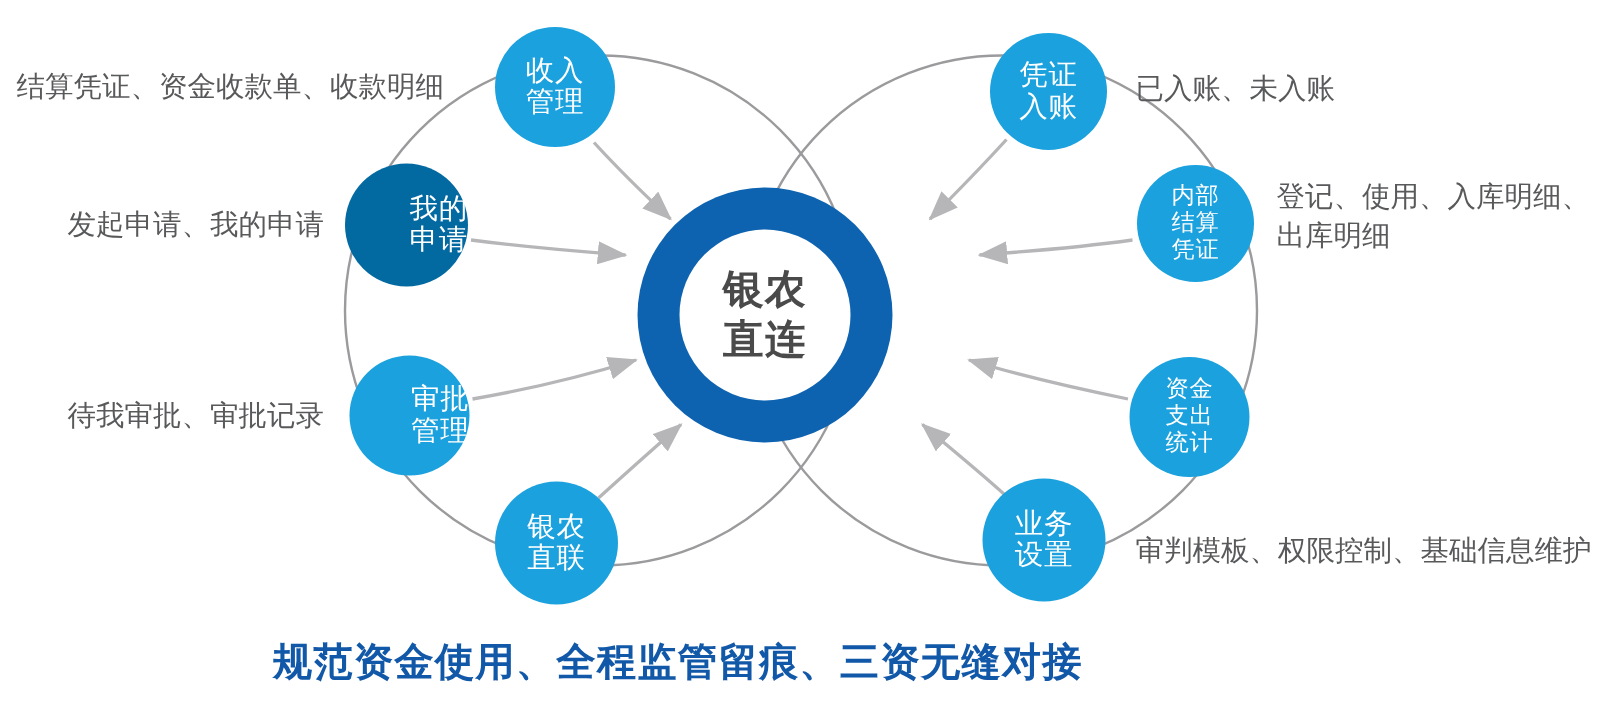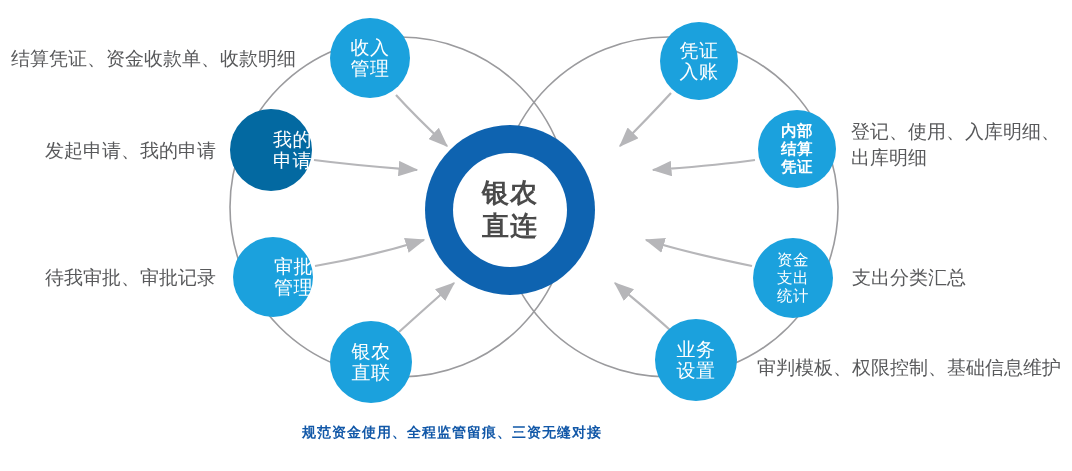--- a/index.html
+++ b/index.html
@@ -92,21 +92,21 @@
   .caption-text.left-side {
     text-align: right;
   }
   .footer-line {
     position: absolute;
     left: 0;
     top: 424px;
     width: 904px;
     text-align: center;
     color: #1258a8;
-    font-size: 14px;
+    font-size: 26px;
     font-weight: bold;
     letter-spacing: 1px;
     z-index: 4;
   }
 </style>
 </head>
 <body>
 
 <div id="stage">
 
@@ -151,37 +151,37 @@
     <span class="line">管理</span>
   </div>
   <div class="node" style="left: 330px; top: 321px; width: 82px; height: 82px; background: rgb(27, 161, 221);">
     <span class="line">银农</span>
     <span class="line">直联</span>
   </div>
   <div class="node" style="left: 660px; top: 22px; width: 78px; height: 78px; background: rgb(27, 161, 221);">
     <span class="line">凭证</span>
     <span class="line">入账</span>
   </div>
-  <div class="node small-type" style="left: 758px; top: 110px; width: 78px; height: 78px; background: rgb(27, 161, 221); font-weight: bold;">
+  <div class="node small-type" style="left: 758px; top: 110px; width: 78px; height: 78px; background: rgb(27, 161, 221);">
     <span class="line">内部</span>
     <span class="line">结算</span>
     <span class="line">凭证</span>
   </div>
   <div class="node" style="left: 655px; top: 319px; width: 82px; height: 82px; background: rgb(27, 161, 221);">
     <span class="line">业务</span>
     <span class="line">设置</span>
   </div>
   <div class="node small-type" style="left: 753px; top: 238px; width: 80px; height: 80px; background: rgb(27, 161, 221);">
     <span class="line">资金</span>
     <span class="line">支出</span>
     <span class="line">统计</span>
   </div>
 
   <div class="caption-text left-side" style="top: 46px; width: 300px; right: 776px;">结算凭证、资金收款单、收款明细</div>
   <div class="caption-text left-side" style="top: 138px; width: 220px; right: 856px;">发起申请、我的申请</div>
   <div class="caption-text left-side" style="top: 265px; width: 220px; right: 856px;">待我审批、审批记录</div>
+  <div class="caption-text right-side" style="top: 47px; width: 260px; left: 757px;">已入账、未入账</div>
   <div class="caption-text right-side" style="top: 119px; width: 230px; left: 851px;">登记、使用、入库明细、
 出库明细</div>
-  <div class="caption-text right-side" style="top: 265px; width: 200px; left: 852px;">支出分类汇总</div>
   <div class="caption-text right-side" style="top: 355px; width: 320px; left: 757px;">审判模板、权限控制、基础信息维护</div>
 
   <div class="footer-line">规范资金使用、全程监管留痕、三资无缝对接</div>
 </div>
 
 </body></html>

